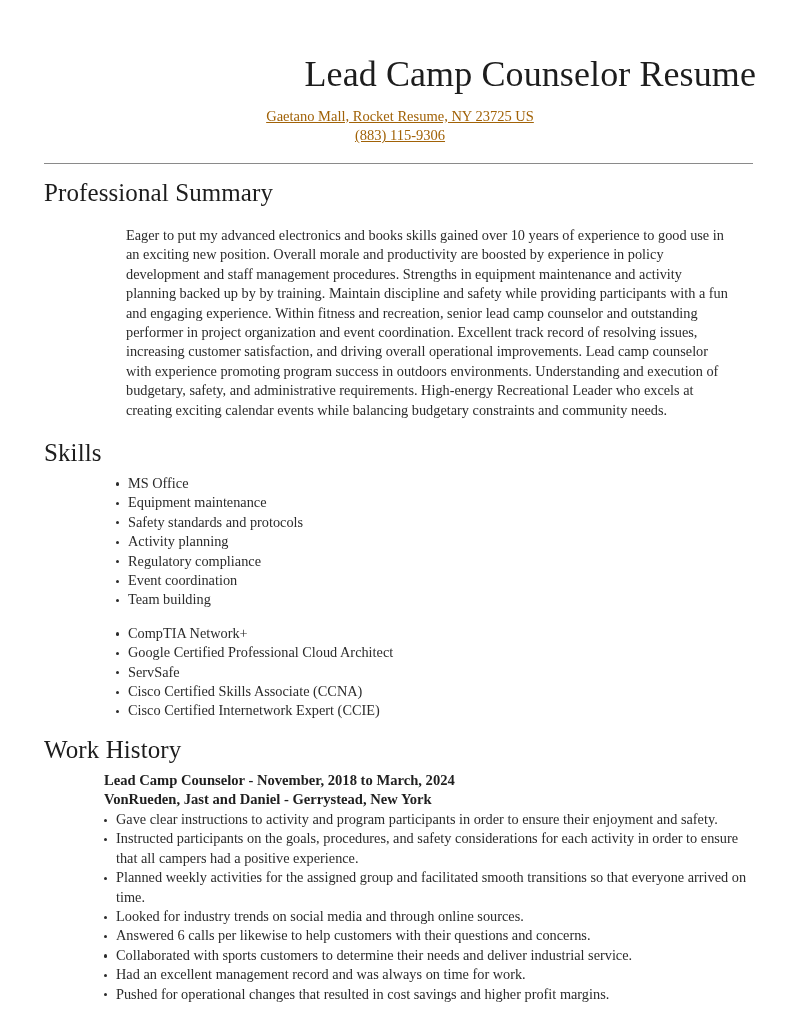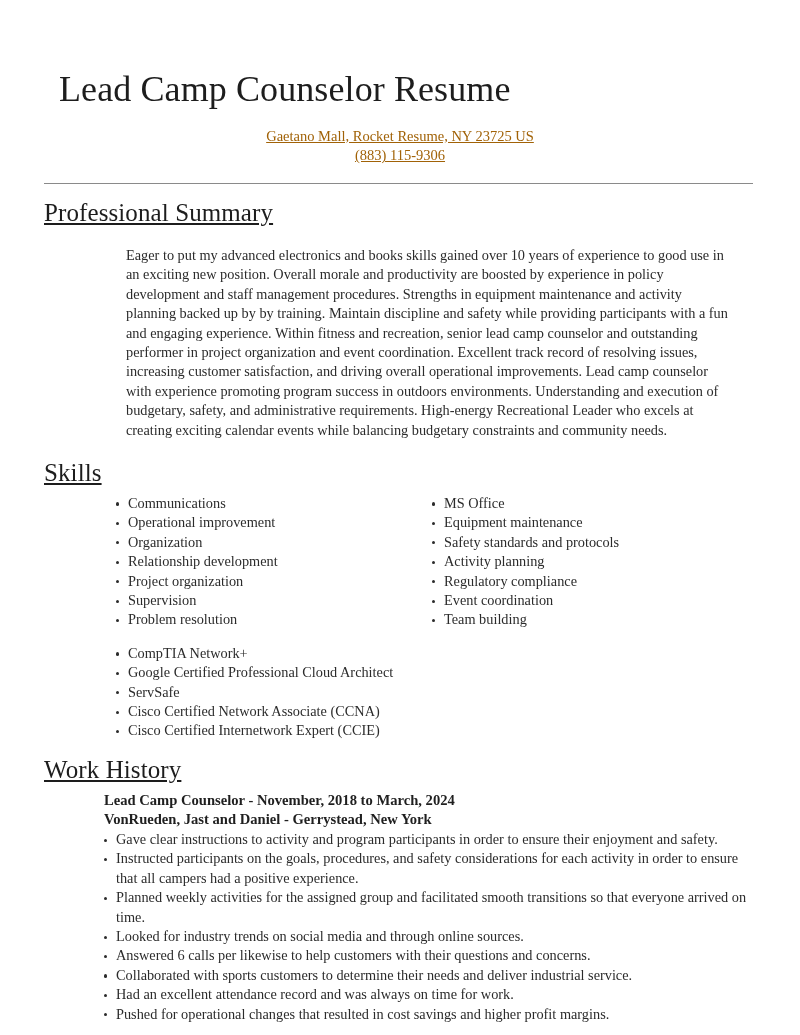--- a/index.html
+++ b/index.html
@@ -19,26 +19,26 @@
   .page {
     width: 800px;
     height: 1035px;
     padding: 0 44px;
     position: relative;
     overflow: hidden;
   }
 
   
   .doc-title {
-    text-align: left;
+    text-align: right;
     font-size: 36px;
     font-weight: 400;
     letter-spacing: 0.1px;
     color: #1d1d1d;
-    margin: 15px;
+    margin: 0;
     padding-top: 53px;
     line-height: 1.22;
   }
   .contact-block {
     text-align: center;
     margin-top: 10px;
   }
   .contact-line {
     font-size: 14.5px;
     line-height: 19.5px;
@@ -55,21 +55,20 @@
 
   
   .section { margin-top: 14px; }
   .section-title {
     font-size: 25px;
     font-weight: 400;
     color: #1d1d1d;
     margin: 0 0 6px 0;
     line-height: 1.2;
     letter-spacing: 0.1px;
-    text-decoration: underline;
   }
 
   .summary-body {
     margin: 18px;
     padding-left: 64px;
     padding-right: 4px;
     font-size: 14.3px;
     line-height: 19.4px;
     color: #2b2b2b;
     text-align: left;
@@ -143,68 +142,59 @@
   <hr class="divider">
 
   <div class="section">
     <h2 class="section-title">Professional Summary</h2>
     <p class="summary-body">Eager to put my advanced electronics and books skills gained over 10 years of experience to good use in an exciting new position. Overall morale and productivity are boosted by experience in policy development and staff management procedures. Strengths in equipment maintenance and activity planning backed up by by training. Maintain discipline and safety while providing participants with a fun and engaging experience. Within fitness and recreation, senior lead camp counselor and outstanding performer in project organization and event coordination. Excellent track record of resolving issues, increasing customer satisfaction, and driving overall operational improvements. Lead camp counselor with experience promoting program success in outdoors environments. Understanding and execution of budgetary, safety, and administrative requirements. High-energy Recreational Leader who excels at creating exciting calendar events while balancing budgetary constraints and community needs.</p>
   </div>
 
   <div class="section">
     <h2 class="section-title">Skills</h2>
     <div class="skills-wrap">
-      <ul class="bullets skills-col">
-        <li>Communications</li>
-        <li>Operational improvement</li>
-        <li>Organization</li>
-        <li>Relationship development</li>
-        <li>Project organization</li>
-        <li>Supervision</li>
-        <li>Problem resolution</li>
-      </ul>
       <ul class="bullets skills-col right">
         <li>MS Office</li>
         <li>Equipment maintenance</li>
         <li>Safety standards and protocols</li>
         <li>Activity planning</li>
         <li>Regulatory compliance</li>
         <li>Event coordination</li>
         <li>Team building</li>
       </ul>
     </div>
   </div>
 
   <div class="section">
     <div class="cert-wrap">
       <ul class="bullets">
         <li>CompTIA Network+</li>
         <li>Google Certified Professional Cloud Architect</li>
         <li>ServSafe</li>
-        <li>Cisco Certified Network Associate (CCNA)</li>
+        <li>Cisco Certified Skills Associate (CCNA)</li>
         <li>Cisco Certified Internetwork Expert (CCIE)</li>
       </ul>
     </div>
   </div>
 
   <div class="section">
     <h2 class="section-title">Work History</h2>
     <div class="jobs">
 
       <div class="job">
         <div class="job-line">Lead Camp Counselor - November, 2018 to March, 2024</div>
         <div class="job-line">VonRueden, Jast and Daniel - Gerrystead, New York</div>
         <ul class="bullets job-bullets">
           <li>Gave clear instructions to activity and program participants in order to ensure their enjoyment and safety.</li>
           <li>Instructed participants on the goals, procedures, and safety considerations for each activity in order to ensure that all campers had a positive experience.</li>
           <li>Planned weekly activities for the assigned group and facilitated smooth transitions so that everyone arrived on time.</li>
           <li>Looked for industry trends on social media and through online sources.</li>
           <li>Answered 6 calls per likewise to help customers with their questions and concerns.</li>
           <li>Collaborated with sports customers to determine their needs and deliver industrial service.</li>
-          <li>Had an excellent attendance record and was always on time for work.</li>
+          <li>Had an excellent management record and was always on time for work.</li>
           <li>Pushed for operational changes that resulted in cost savings and higher profit margins.</li>
         </ul>
       </div>
 
     </div>
   </div>
 
 </div>
 
 </body></html>

